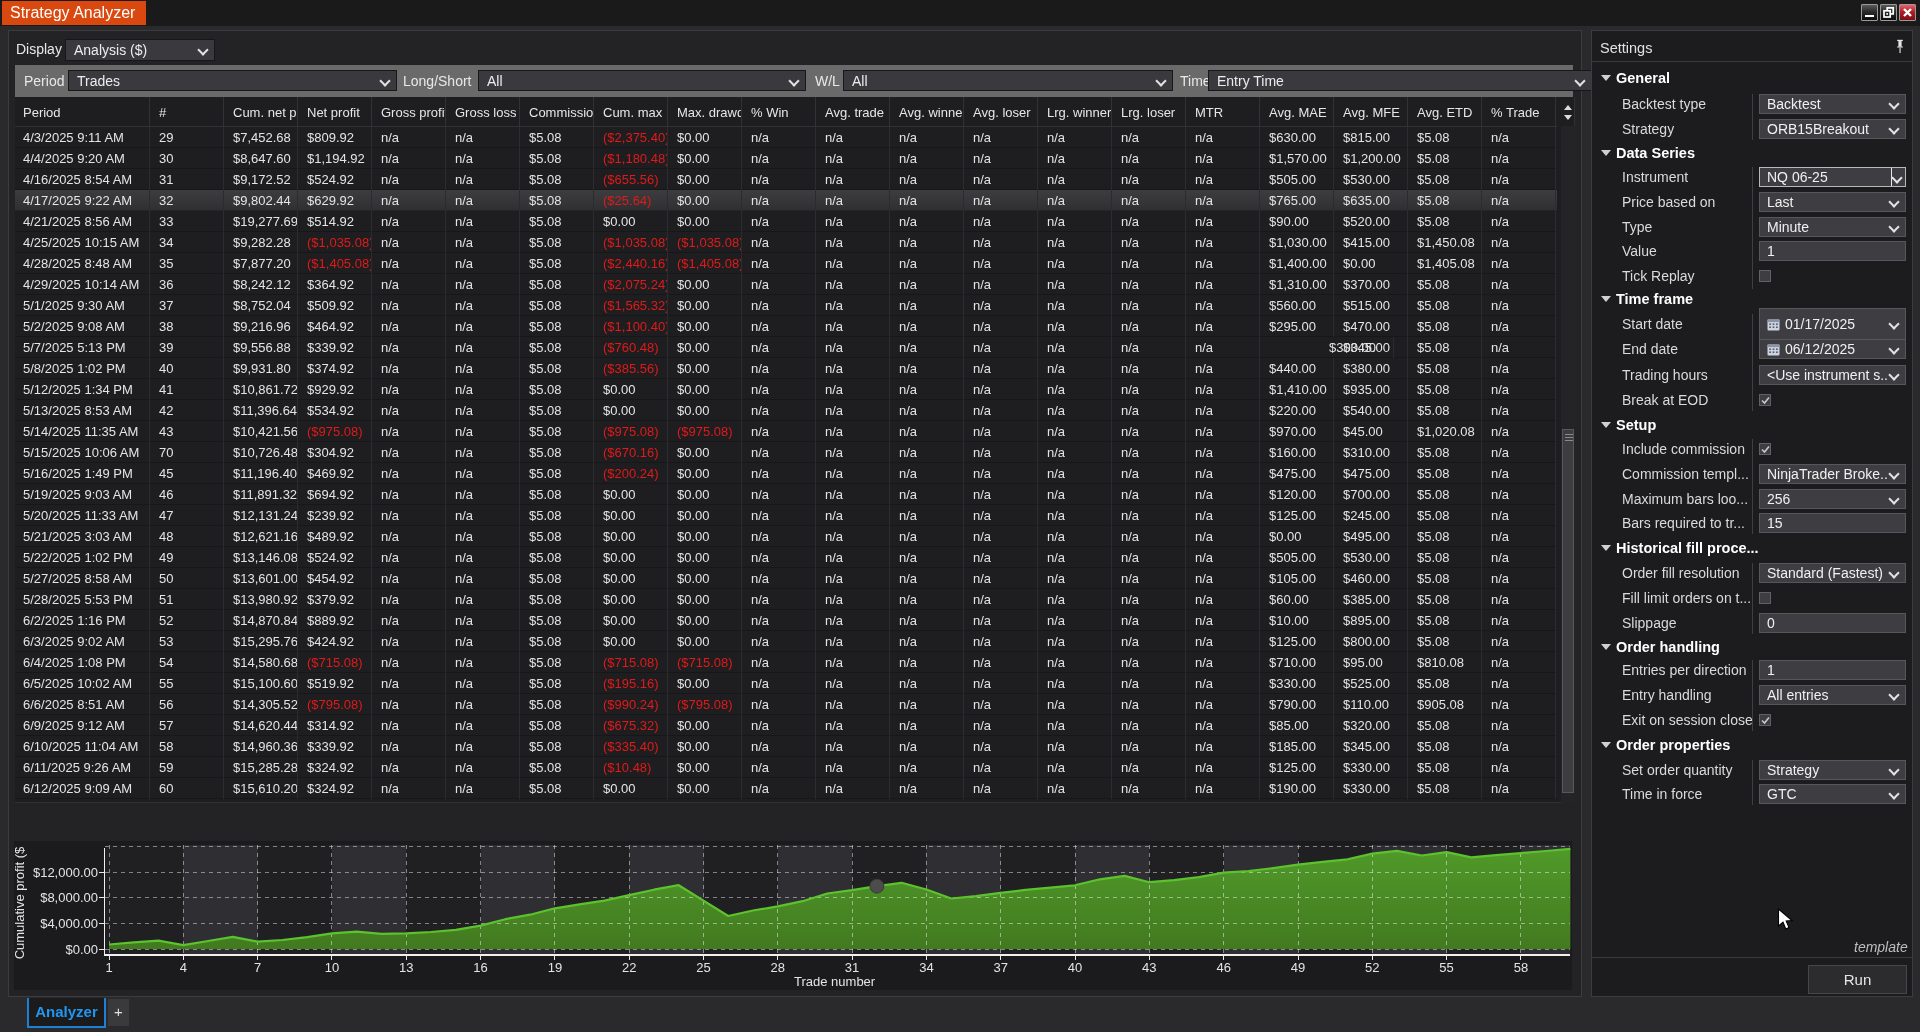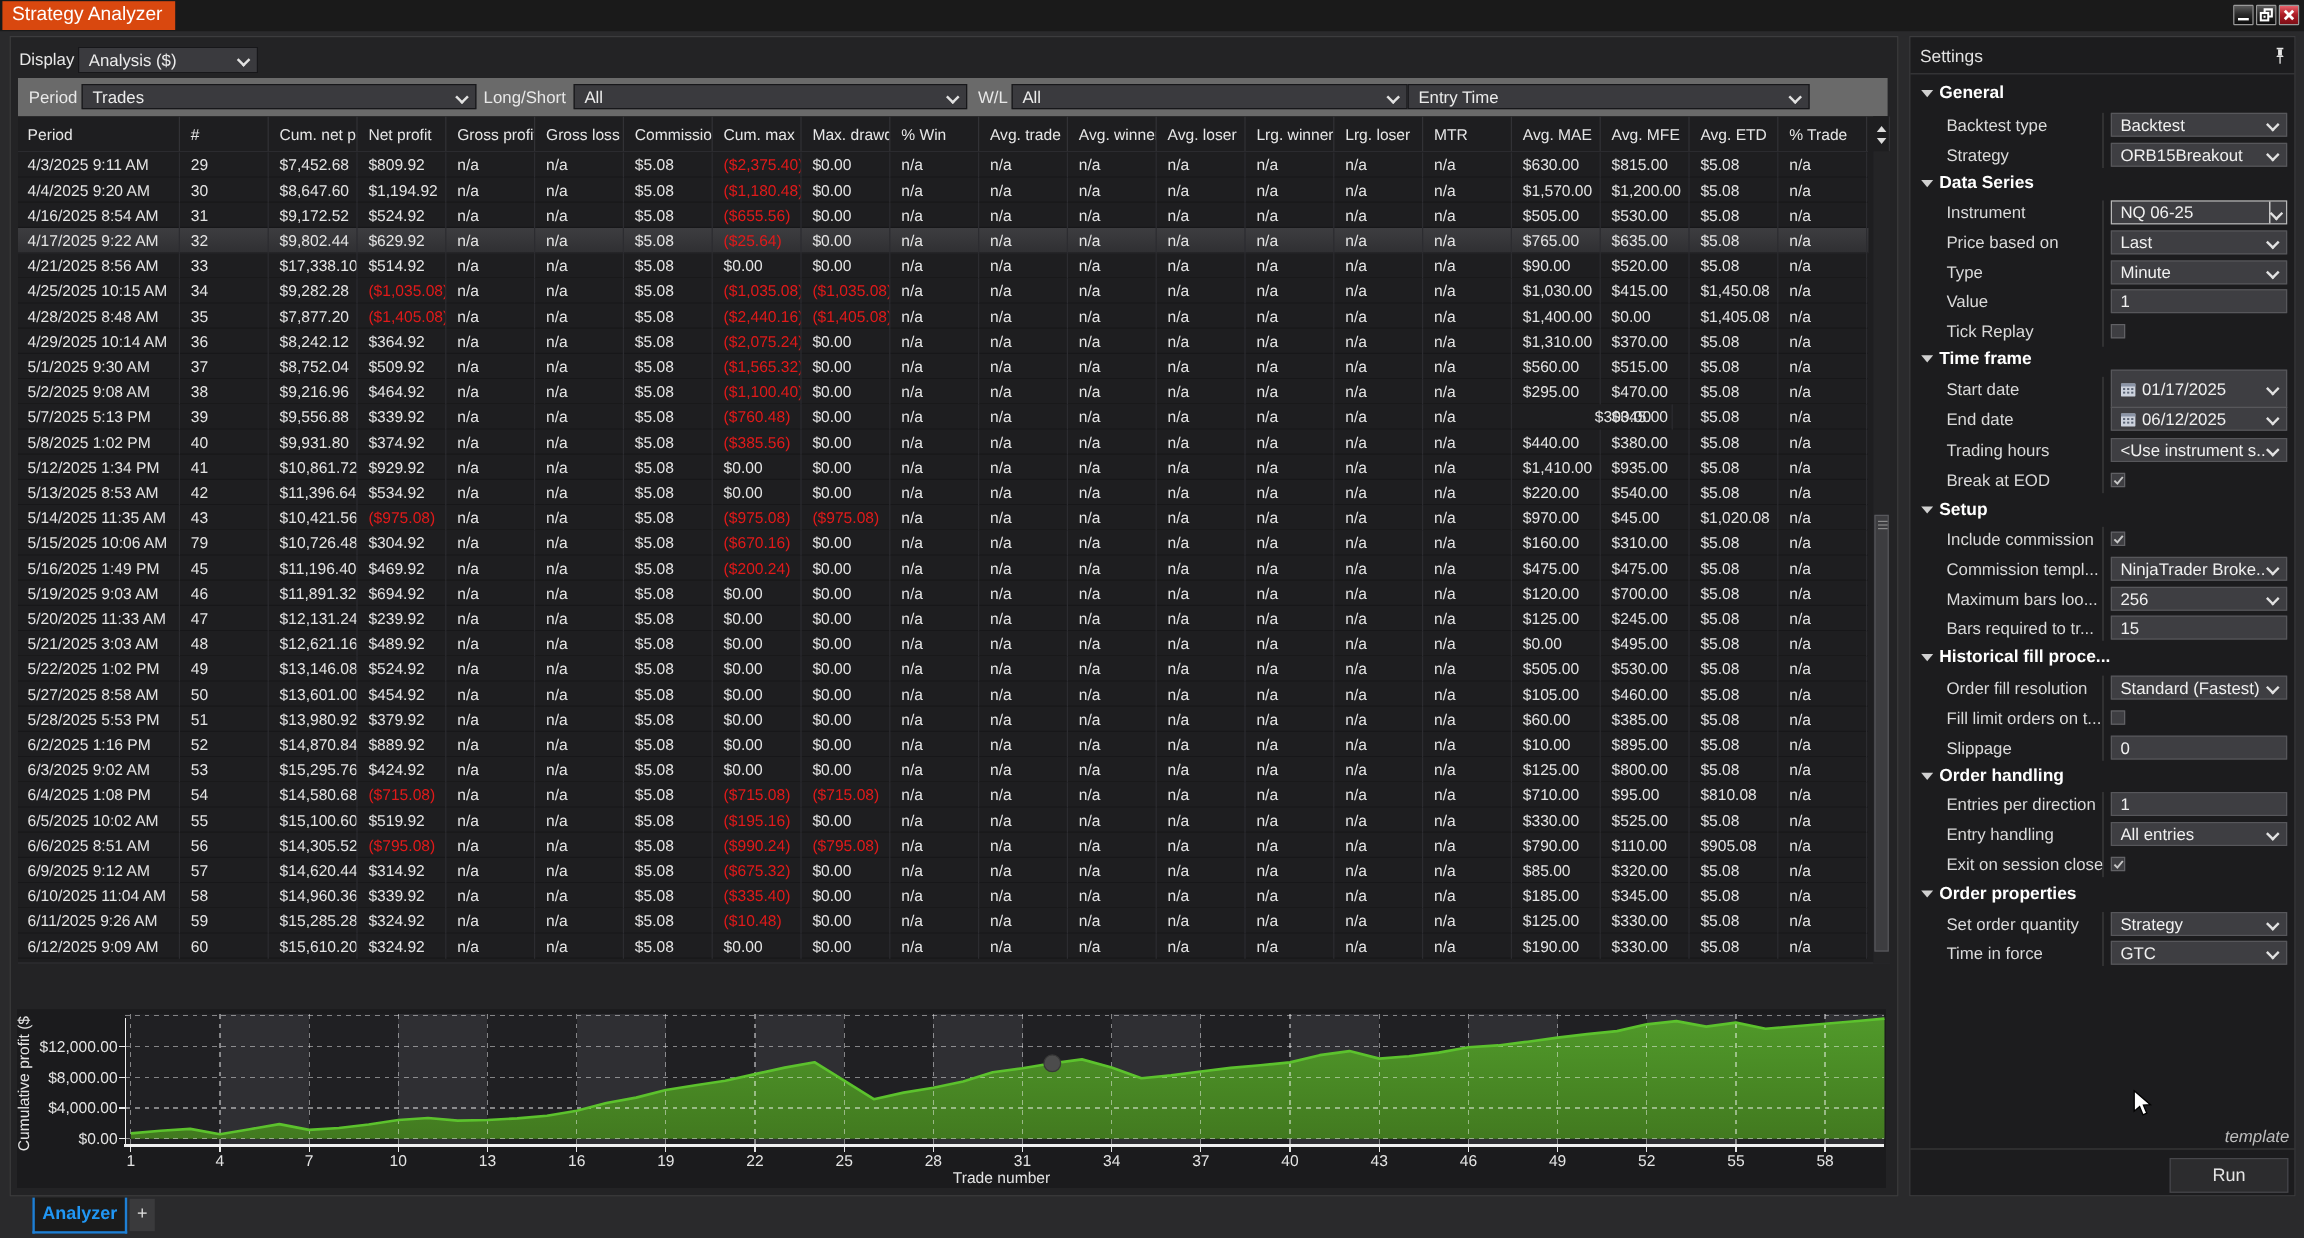--- a/index.html
+++ b/index.html
@@ -85,21 +85,21 @@
   <div class="ddbox" style="left:56px;top:8px;width:150px;height:22px">Analysis ($)<span class="carr"></span></div>
 
   <div id="fbar">
     <div class="flabel" style="left:9px;top:8px">Period</div>
     <div class="ddbox" style="left:53px;top:5px;width:329px;height:21px">Trades<span class="carr"></span></div>
     <div class="flabel" style="left:388px;top:8px">Long/Short</div>
     <div class="ddbox" style="left:463px;top:5px;width:328px;height:21px">All<span class="carr"></span></div>
     <div class="flabel" style="left:800px;top:8px">W/L</div>
     <div class="ddbox" style="left:828px;top:5px;width:330px;height:21px">All<span class="carr"></span></div>
     <div class="flabel" style="left:1165px;top:8px">Time base</div>
-    <div class="ddbox" style="left:1158px;top:5px;width:335px;height:21px">Entry Time<span class="carr"></span></div>
+    <div class="ddbox" style="left:1193px;top:5px;width:384px;height:21px">Entry Time<span class="carr"></span></div>
   </div>
 
   <div id="tbl">
     <div class="thead">
         <div class="hc" style="left:0px;width:135px">Period</div>
         <div class="hc" style="left:136px;width:73px">#</div>
         <div class="hc" style="left:210px;width:73px">Cum. net profit</div>
         <div class="hc" style="left:284px;width:73px">Net profit</div>
         <div class="hc" style="left:358px;width:73px">Gross profit</div>
         <div class="hc" style="left:432px;width:73px">Gross loss</div>
@@ -203,21 +203,21 @@
           <div class="rc" style="left:1098px;width:73px">n/a</div>
           <div class="rc" style="left:1172px;width:73px">n/a</div>
           <div class="rc" style="left:1246px;width:73px">$765.00</div>
           <div class="rc" style="left:1320px;width:73px">$635.00</div>
           <div class="rc" style="left:1394px;width:73px">$5.08</div>
           <div class="rc" style="left:1468px;width:73px">n/a</div>
         </div>
 <div class="trow" style="top:84px">
           <div class="rc" style="left:0px;width:135px">4/21/2025 8:56 AM</div>
           <div class="rc" style="left:136px;width:73px">33</div>
-          <div class="rc" style="left:210px;width:73px">$17,338.10</div>
+          <div class="rc" style="left:210px;width:73px">$19,277.69</div>
           <div class="rc" style="left:284px;width:73px">$514.92</div>
           <div class="rc" style="left:358px;width:73px">n/a</div>
           <div class="rc" style="left:432px;width:73px">n/a</div>
           <div class="rc" style="left:506px;width:73px">$5.08</div>
           <div class="rc" style="left:580px;width:73px">$0.00</div>
           <div class="rc" style="left:654px;width:73px">$0.00</div>
           <div class="rc" style="left:728px;width:73px">n/a</div>
           <div class="rc" style="left:802px;width:73px">n/a</div>
           <div class="rc" style="left:876px;width:73px">n/a</div>
           <div class="rc" style="left:950px;width:73px">n/a</div>
@@ -444,21 +444,21 @@
           <div class="rc" style="left:1024px;width:73px">n/a</div>
           <div class="rc" style="left:1098px;width:73px">n/a</div>
           <div class="rc" style="left:1172px;width:73px">n/a</div>
           <div class="rc" style="left:1246px;width:73px">$970.00</div>
           <div class="rc" style="left:1320px;width:73px">$45.00</div>
           <div class="rc" style="left:1394px;width:73px">$1,020.08</div>
           <div class="rc" style="left:1468px;width:73px">n/a</div>
         </div>
 <div class="trow" style="top:315px">
           <div class="rc" style="left:0px;width:135px">5/15/2025 10:06 AM</div>
-          <div class="rc" style="left:136px;width:73px">79</div>
+          <div class="rc" style="left:136px;width:73px">70</div>
           <div class="rc" style="left:210px;width:73px">$10,726.48</div>
           <div class="rc" style="left:284px;width:73px">$304.92</div>
           <div class="rc" style="left:358px;width:73px">n/a</div>
           <div class="rc" style="left:432px;width:73px">n/a</div>
           <div class="rc" style="left:506px;width:73px">$5.08</div>
           <div class="rc red" style="left:580px;width:73px">($670.16)</div>
           <div class="rc" style="left:654px;width:73px">$0.00</div>
           <div class="rc" style="left:728px;width:73px">n/a</div>
           <div class="rc" style="left:802px;width:73px">n/a</div>
           <div class="rc" style="left:876px;width:73px">n/a</div>

